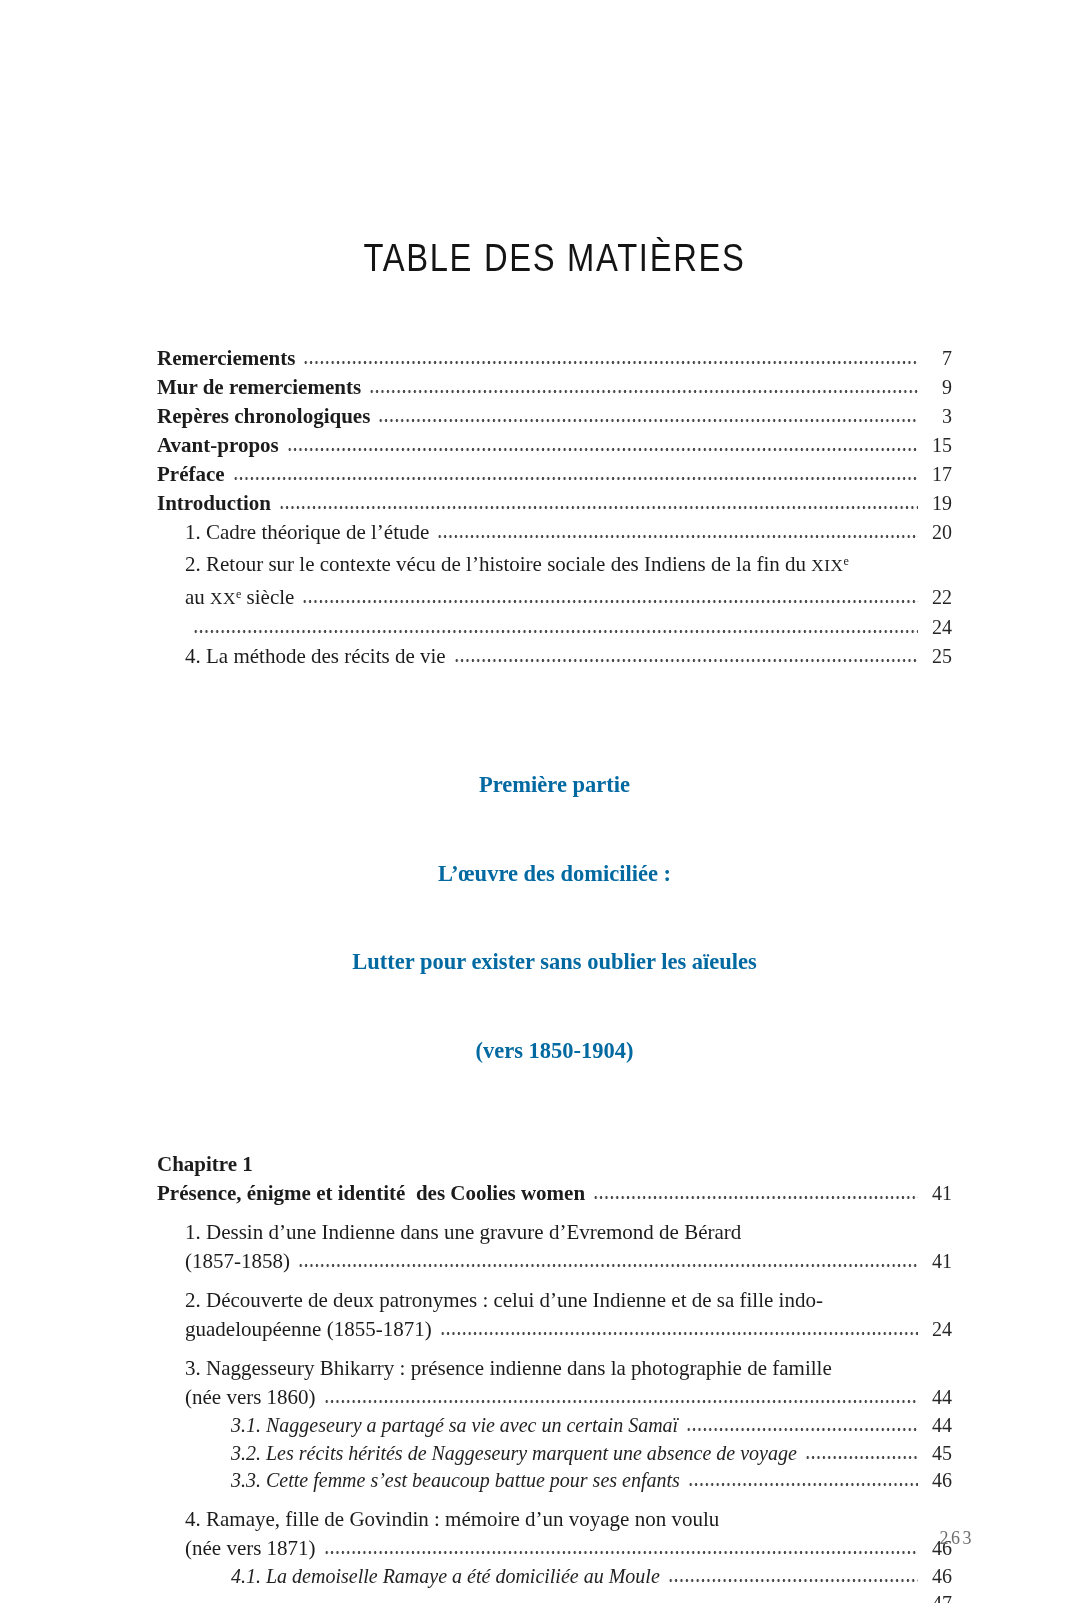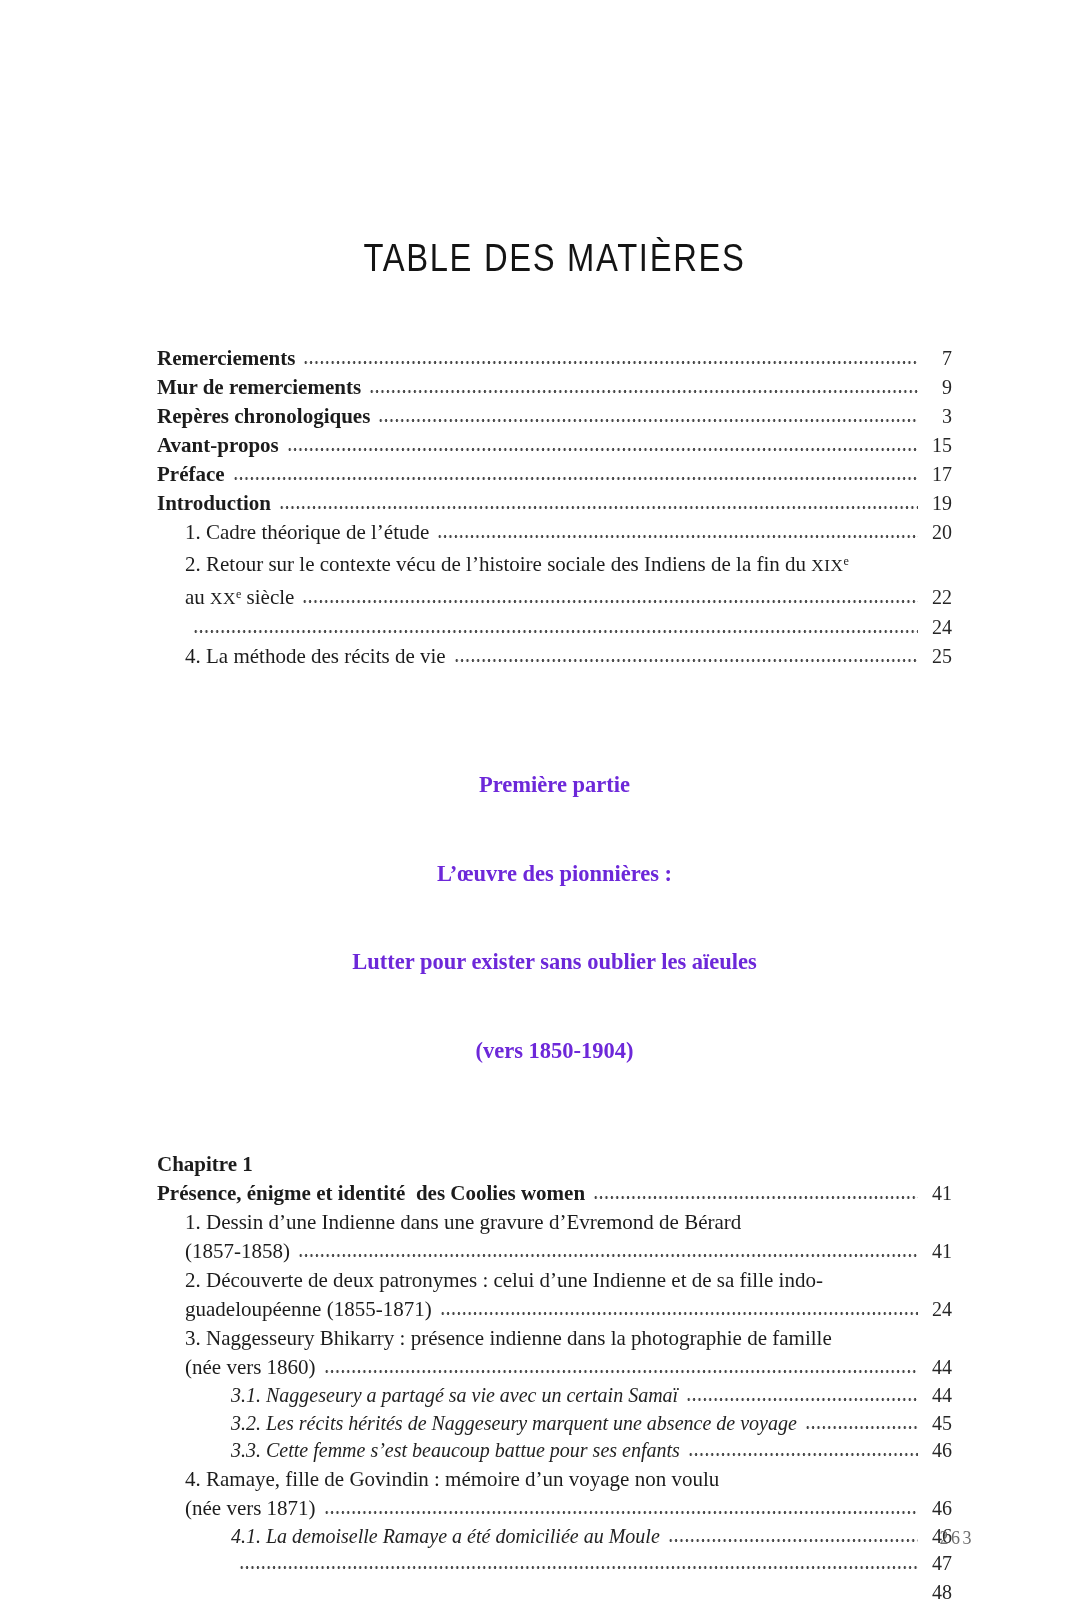--- a/index.html
+++ b/index.html
@@ -21,21 +21,21 @@
     white-space:pre;
   }
 
   .content { position:absolute; left:157px; top:344px; width:795px; }
 
   .toc-entry { font-size:21px; line-height:29px; }
   .toc-entry.bold { font-weight:bold; }
   .toc-entry.italic { font-style:italic; font-size:20px; line-height:27.5px; color:#222; }
   .toc-entry.level-1 { padding-left:28px; }
   .toc-entry.level-2 { padding-left:74px; }
-  .toc-entry.gap-small { margin-top:0; }
+  .toc-entry.gap-small { margin-top:10px; }
 
   .toc-line { display:flex; align-items:baseline;justify-content:space-between; }
   .toc-text { white-space:pre-wrap; }
 
   .sc  { font-size:0.82em; letter-spacing:0.5px; }
   .sup { font-size:0.58em; vertical-align:0.5em; }
 
   .dots {
     flex:1 1 auto; min-width:18px; height:5px;
     margin:0 10px 0 8px;
@@ -47,21 +47,21 @@
   .pnum {
     font-weight:normal; font-style:normal;
     font-size:20px; color:#262626;
     min-width:24px; text-align:right;
     font-variant-numeric:oldstyle-nums;
   }
 
   .part-heading {
     margin:40px 0 26px 0;
     text-align:center; font-weight:bold;
-    font-size:22.5px; line-height:29.5px; color:#6d28d9;
+    font-size:22.5px; line-height:29.5px; color:#0369a1;
     white-space:pre-wrap;
   }
 
   .folio {
     position:absolute; top:1528px; right:116px;
     font-size:18px; letter-spacing:2.5px; color:#6d6d6d;
   }
 </style>
 </head>
 <body>
@@ -141,21 +141,21 @@
           <div class="toc-line">
             <span class="toc-text"><span>4. La méthode des récits de vie</span></span>
             <span class="dots"></span>
             <span class="pnum">25</span>
           </div>
         </div>
       </div>
 
     <div class="part-heading">
       <div>Première partie</div>
-      <div>L’œuvre des pionnières :</div>
+      <div>L’œuvre des domiciliée :</div>
       <div>Lutter pour exister sans oublier les aïeules</div>
       <div>(vers 1850-1904)</div>
     </div>
 
     <div id="toc-chapters">
         <div class="toc-entry level-0 bold">
           <div class="toc-line">
             <span class="toc-text"><span>Chapitre 1</span></span>
           </div>
         </div>

